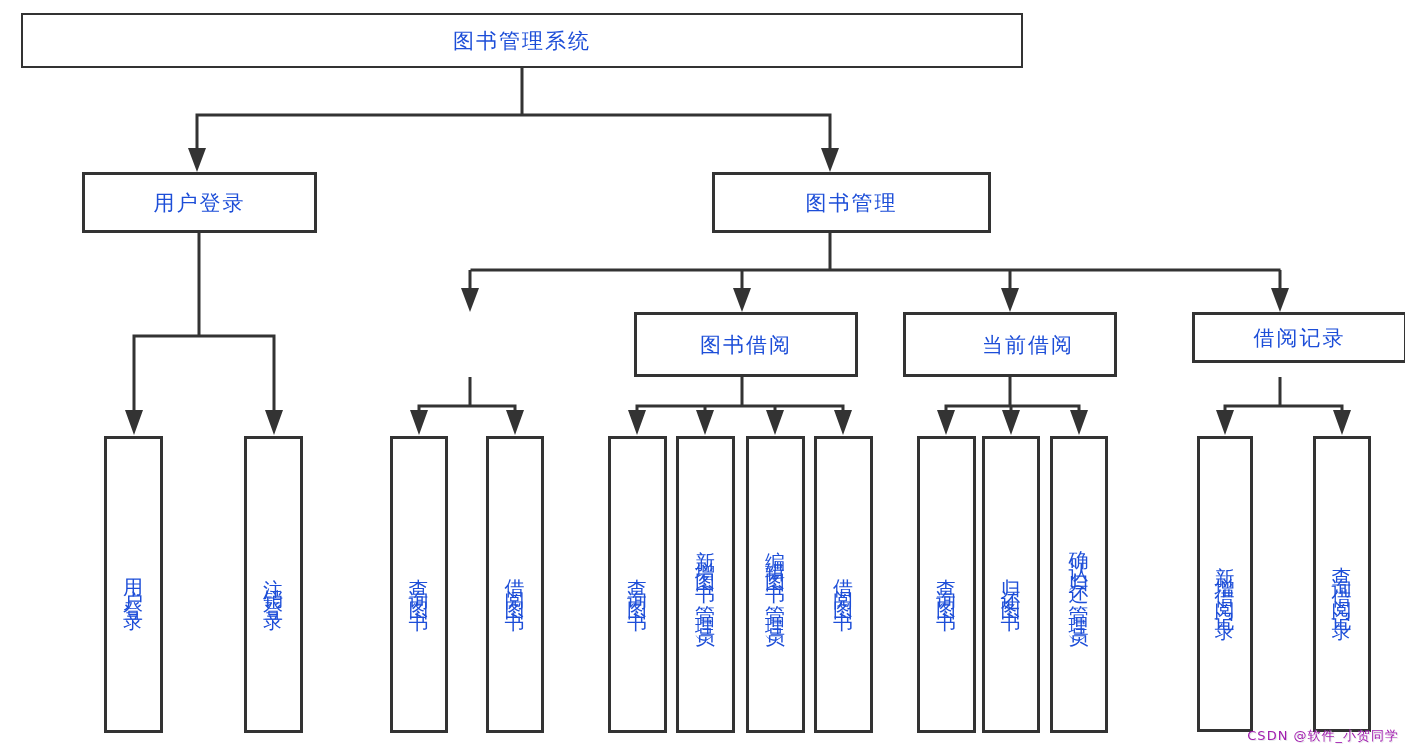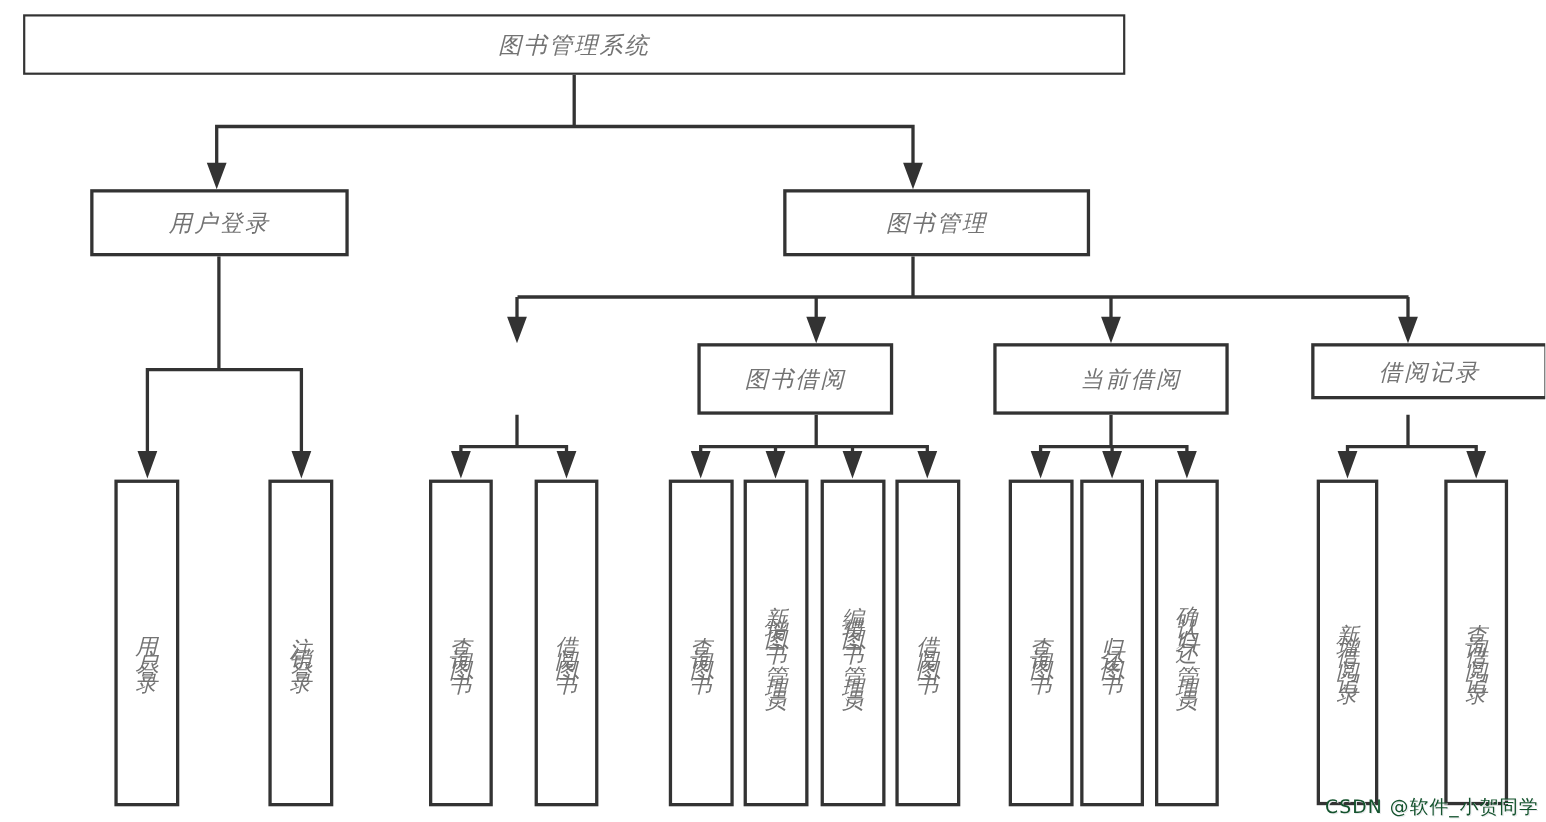--- a/index.html
+++ b/index.html
@@ -25,41 +25,40 @@
     position: absolute;
     box-sizing: border-box;
     border: 3px solid #333333;
     background: #ffffff;
     display: flex;
     align-items: center;
     justify-content: center;
     z-index: 2;
   }
   .box span {
-    color: #737373;
+    color: #1d4ed8;
     font-size: 21px;
     letter-spacing: 2px;
     white-space: nowrap;
-    font-style: italic;
   }
   .leaf span {
     writing-mode: vertical-rl;
     text-orientation: mixed;
     font-size: 20px;
     letter-spacing: 11px;
     line-height: 1;
     white-space: nowrap;
   }
   .watermark {
     position: absolute;
     right: 6px;
     bottom: 2px;
     z-index: 3;
-    color: #14532d;
-    font-size: 17px;
+    color: #a21caf;
+    font-size: 13px;
     letter-spacing: 1px;
     text-shadow: 1px 1px 0 #e8e9ec;
   }
 </style>
 </head>
 <body>
 
 <div class="stage">
 
   <svg class="connectors" width="1405" height="747" viewBox="0 0 1405 747">
@@ -87,21 +86,21 @@
     <span>图书管理系统</span>
   </div>
 
   <div class="box" style="left:82px; top:172px; width:235px; height:61px;">
     <span>用户登录</span>
   </div>
   <div class="box" style="left:712px; top:172px; width:279px; height:61px;">
     <span>图书管理</span>
   </div>
 
-  <div class="box" style="left:634px; top:312px; width:178px; height:65px;">
+  <div class="box" style="left:634px; top:312px; width:224px; height:65px;">
     <span>图书借阅</span>
   </div>
   <div class="box" style="left:903px; top:312px; width:214px; height:65px;padding-left:36px;">
     <span>当前借阅</span>
   </div>
   <div class="box" style="left:1173px; top:312px; width:215px; height:51px;margin-left:19px;">
     <span>借阅记录</span>
   </div>
 
   <div class="box leaf" style="left:104px; top:436px; width:59px; height:297px;">

